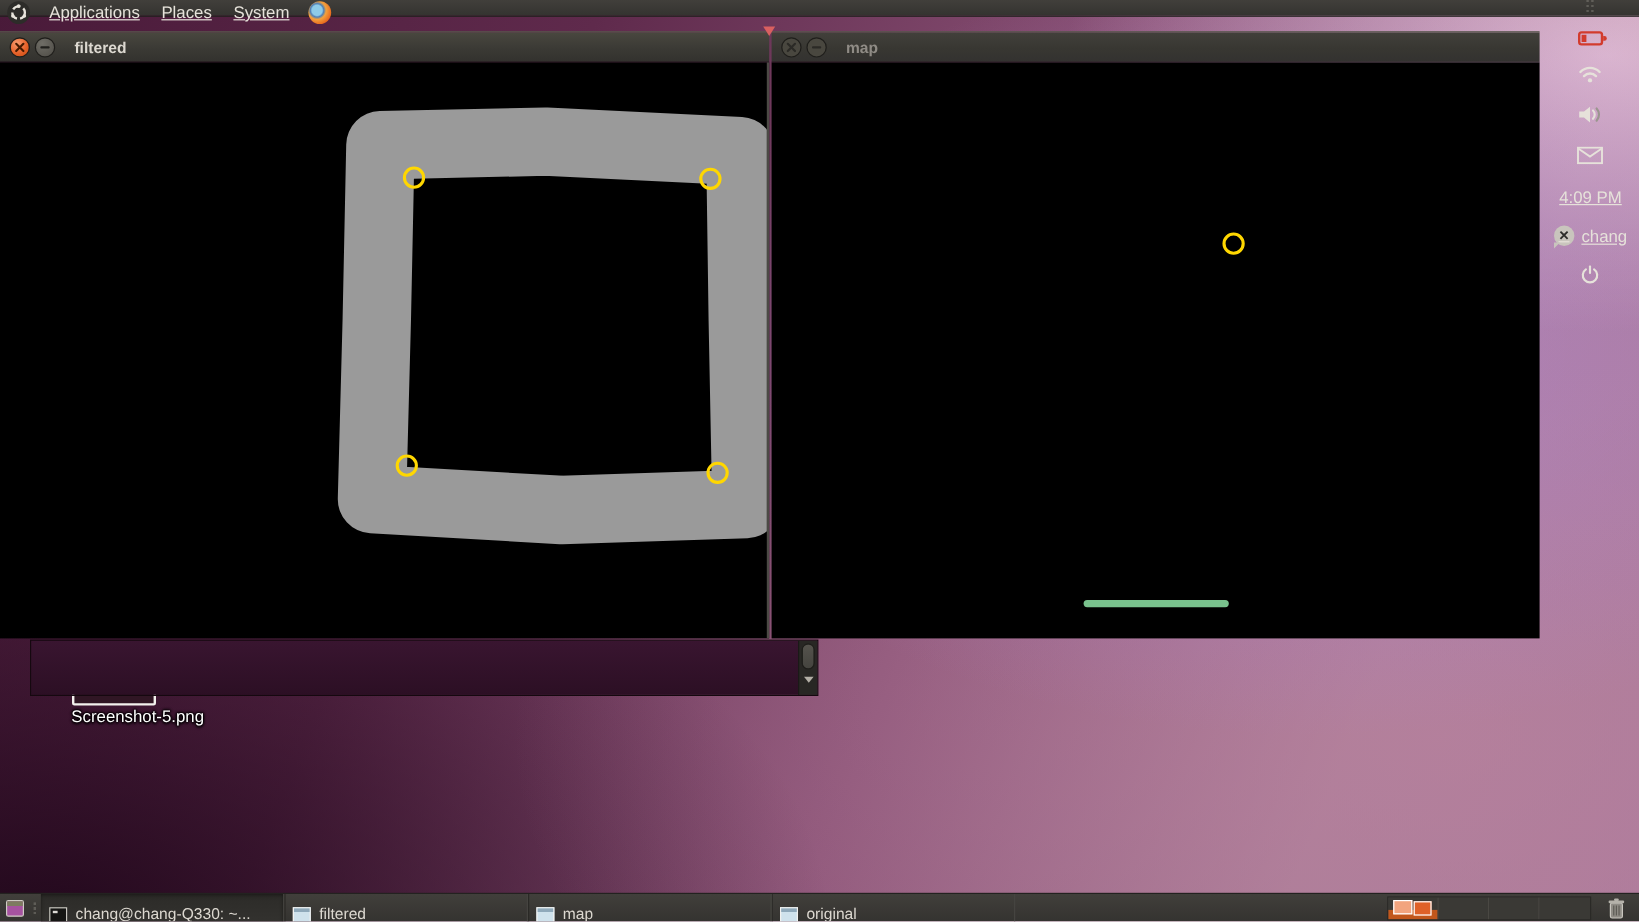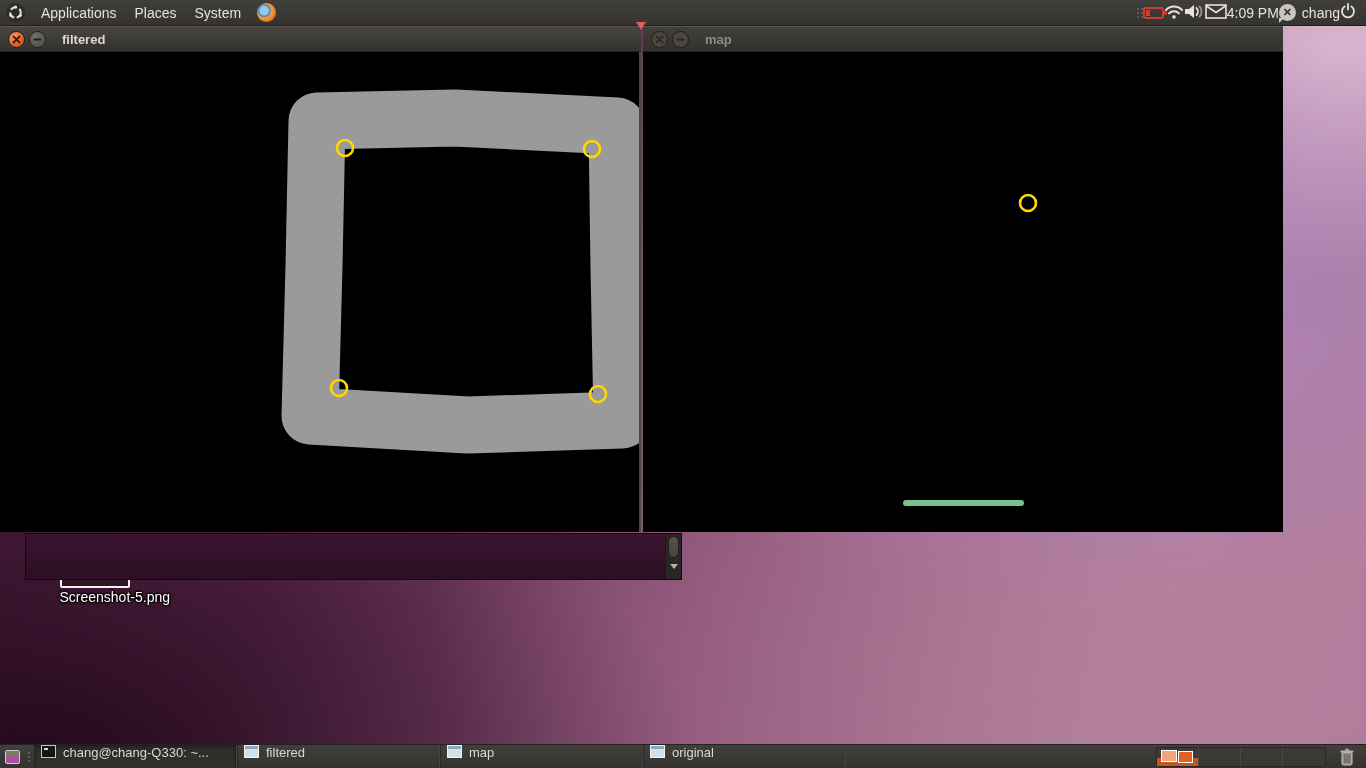--- a/index.html
+++ b/index.html
@@ -7,26 +7,26 @@
   #screen { position:relative; width:1366px; height:768px; overflow:hidden;
     background:
       radial-gradient(900px 520px at 80% 38%, rgba(178,134,216,.55), rgba(178,134,216,0) 62%),
       radial-gradient(820px 420px at 98% 6%, rgba(238,204,226,.75), rgba(238,204,226,0) 55%),
       radial-gradient(1250px 700px at 88% 80%, rgba(186,130,158,.65), rgba(186,130,158,0) 62%),
       radial-gradient(1150px 680px at 2% 102%, rgba(26,4,22,.9), rgba(26,4,22,0) 58%),
       linear-gradient(112deg, #491a39 0%, #5f2a4c 30%, #8b5377 58%, #a87c97 82%, #a9799b 100%);
   }
 
   
-  .panel-top { position:absolute; left:0; top:0; width:1366px; height:26px;
+  .panel-top { position:absolute; left:0; top:0; width:1366px; height:14px;
     background:linear-gradient(#413f3b, #343330); border-bottom:1px solid #21201d;
-    display:flex; align-items:center; color:#e6e2da; font-size:14px; }
+    display:flex; align-items:flex-start; color:#e6e2da; font-size:14px;text-decoration:underline; }
   .panel-left { display:flex; align-items:center; gap:14px; padding-left:6px; }
   .menu-item { padding:2px 2px; cursor:default; }
-  .panel-right { margin-left:auto; display:flex; align-items:center; padding-right:10px; }
+  .panel-right { margin-left:auto; display:flex; align-items:center; gap:16px; padding-right:10px;flex-direction:column; }
   .grabdots { display:flex; gap:2px; opacity:.45; }
   .grabdots i { width:2px; height:10px; background:repeating-linear-gradient(#8a8880 0 2px, transparent 2px 4px); display:block; }
 
   .ubuntu-logo { width:19px; height:19px; border-radius:50%; background:#2d2c29; display:flex; align-items:center; justify-content:center; }
   .firefox-icon { width:19px; height:19px; border-radius:50%;
     background:radial-gradient(circle at 38% 40%, #8ecbe8 0 26%, #4f7fb5 34%, #f3a13c 46%, #e86c1f 72%, #c14e12 100%); }
 
   .battery { position:relative; width:21px; height:12px; border:2px solid #d23b2d; border-radius:3px; }
   .battery::after { content:""; position:absolute; right:-5px; top:2px; width:3px; height:4px; background:#d23b2d; border-radius:0 2px 2px 0; }
   .battery i { position:absolute; left:1px; top:1px; bottom:1px; width:4px; background:#d23b2d; display:block; }
@@ -72,21 +72,21 @@
   .desktop-icon-label { position:absolute; left:20px; top:589px; width:150px; text-align:right;
     color:#fff; font-size:14px; text-shadow:0 1px 2px #000, 1px 0 2px #000, -1px 0 2px #000, 0 -1px 2px #000; }
 
   
   .panel-bottom { position:absolute; left:0; top:744px; width:1366px; height:24px;
     background:linear-gradient(#413f3b, #343330); border-top:1px solid #232220;
     display:flex; align-items:center; color:#dcd8d0; font-size:13px; }
   .show-desktop { width:24px; height:24px; display:flex; align-items:center; justify-content:center; }
   .sd-icon { width:15px; height:14px; border:1px solid #cfcdc4; background:#a653a0; position:relative; border-radius:2px; }
   .sd-icon::before { content:""; position:absolute; left:0; right:0; top:0; height:4px; background:#7d7c60; }
-  .task-btn { width:203px; height:24px; display:flex; align-items:flex-start; gap:7px; padding-left:7px;
+  .task-btn { width:203px; height:24px; display:flex; align-items:flex-end; gap:7px; padding-left:7px;
     border-right:1px solid #454440; box-shadow:inset 1px 0 0 #2a2926; cursor:default; }
   .task-btn.active { background:linear-gradient(#2c2b28, #33322f); box-shadow:inset 0 1px 3px #1a1917; }
   .task-btn .tlabel { white-space:nowrap; overflow:hidden; }
   .icon-window { width:15px; height:13px; background:#cfe2ec; border:1px solid #f2f2f0; position:relative; flex:none; }
   .icon-window::before { content:""; position:absolute; left:0; right:0; top:0; height:3px; background:#8fa9ba; }
   .icon-terminal { width:15px; height:13px; background:#161614; border:1px solid #c9c7c0; position:relative; flex:none; }
   .icon-terminal::before { content:""; position:absolute; left:2px; top:2px; width:4px; height:2px; background:#dedcd6; }
 
   .tray-right { margin-left:auto; display:flex; align-items:center; gap:8px; padding-right:6px; }
   .ws-switcher { display:flex; height:20px; border:1px solid #2a2926; }

